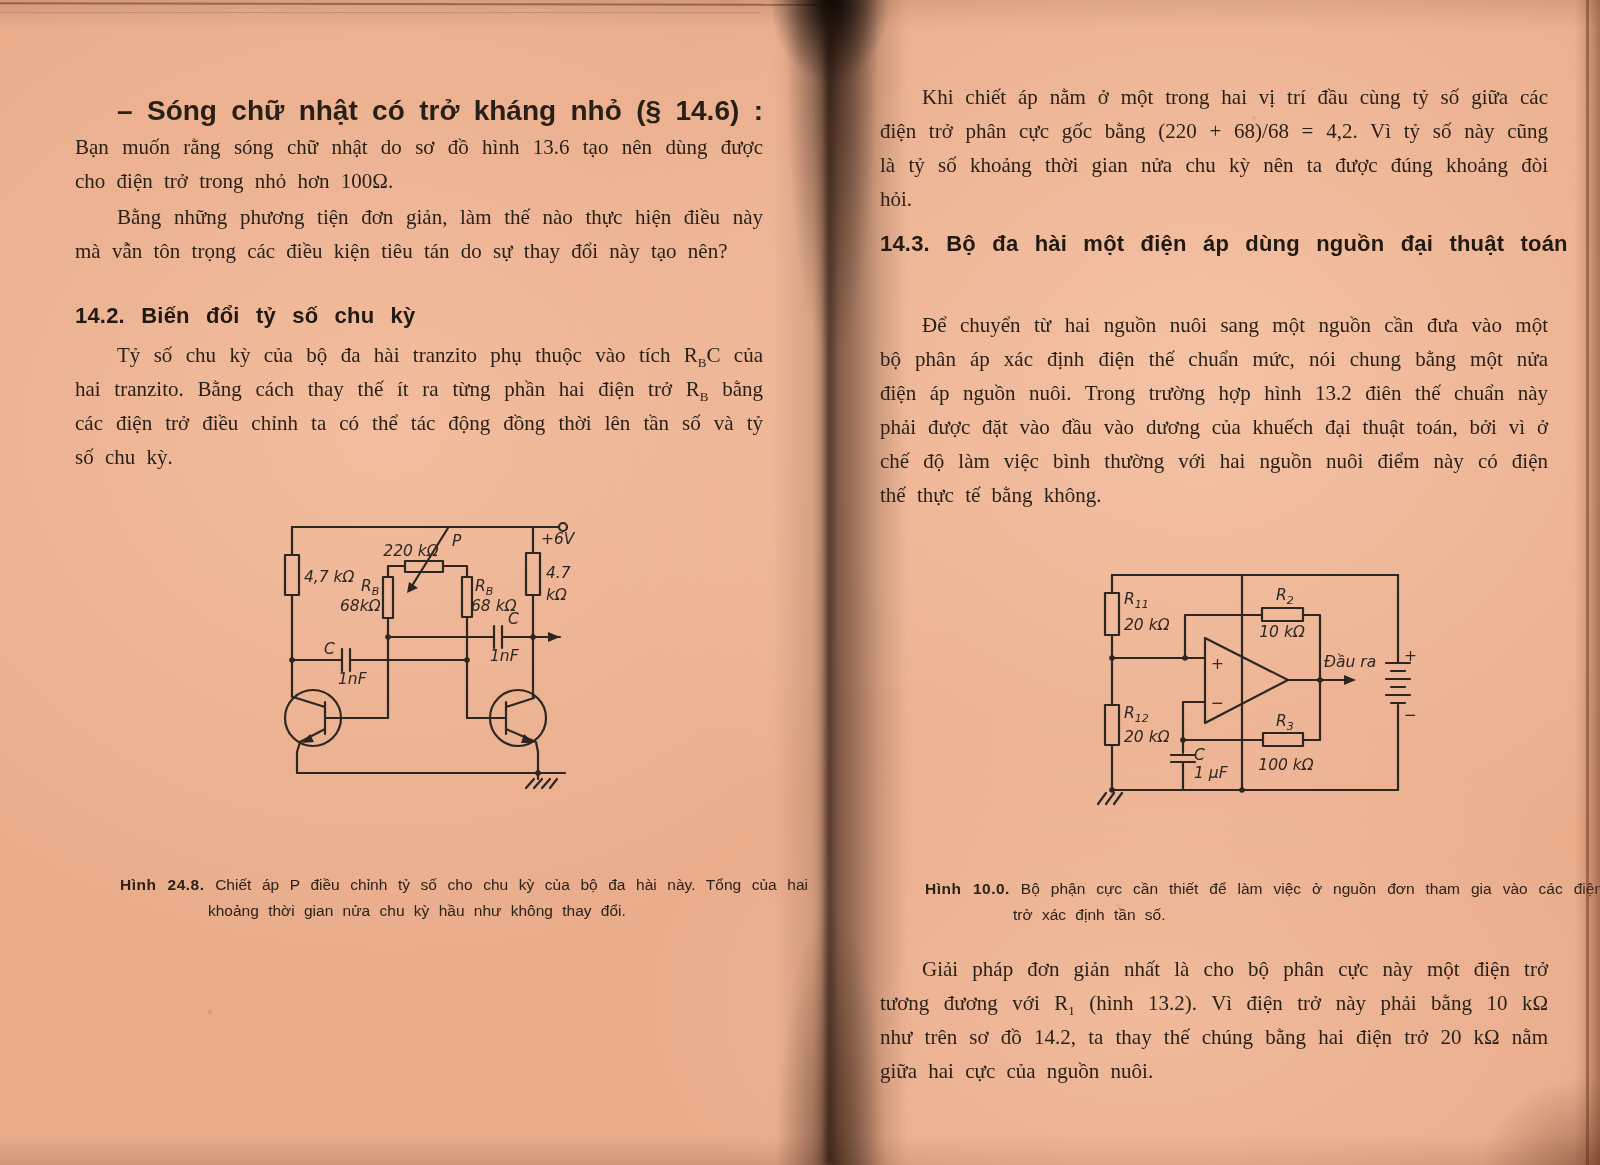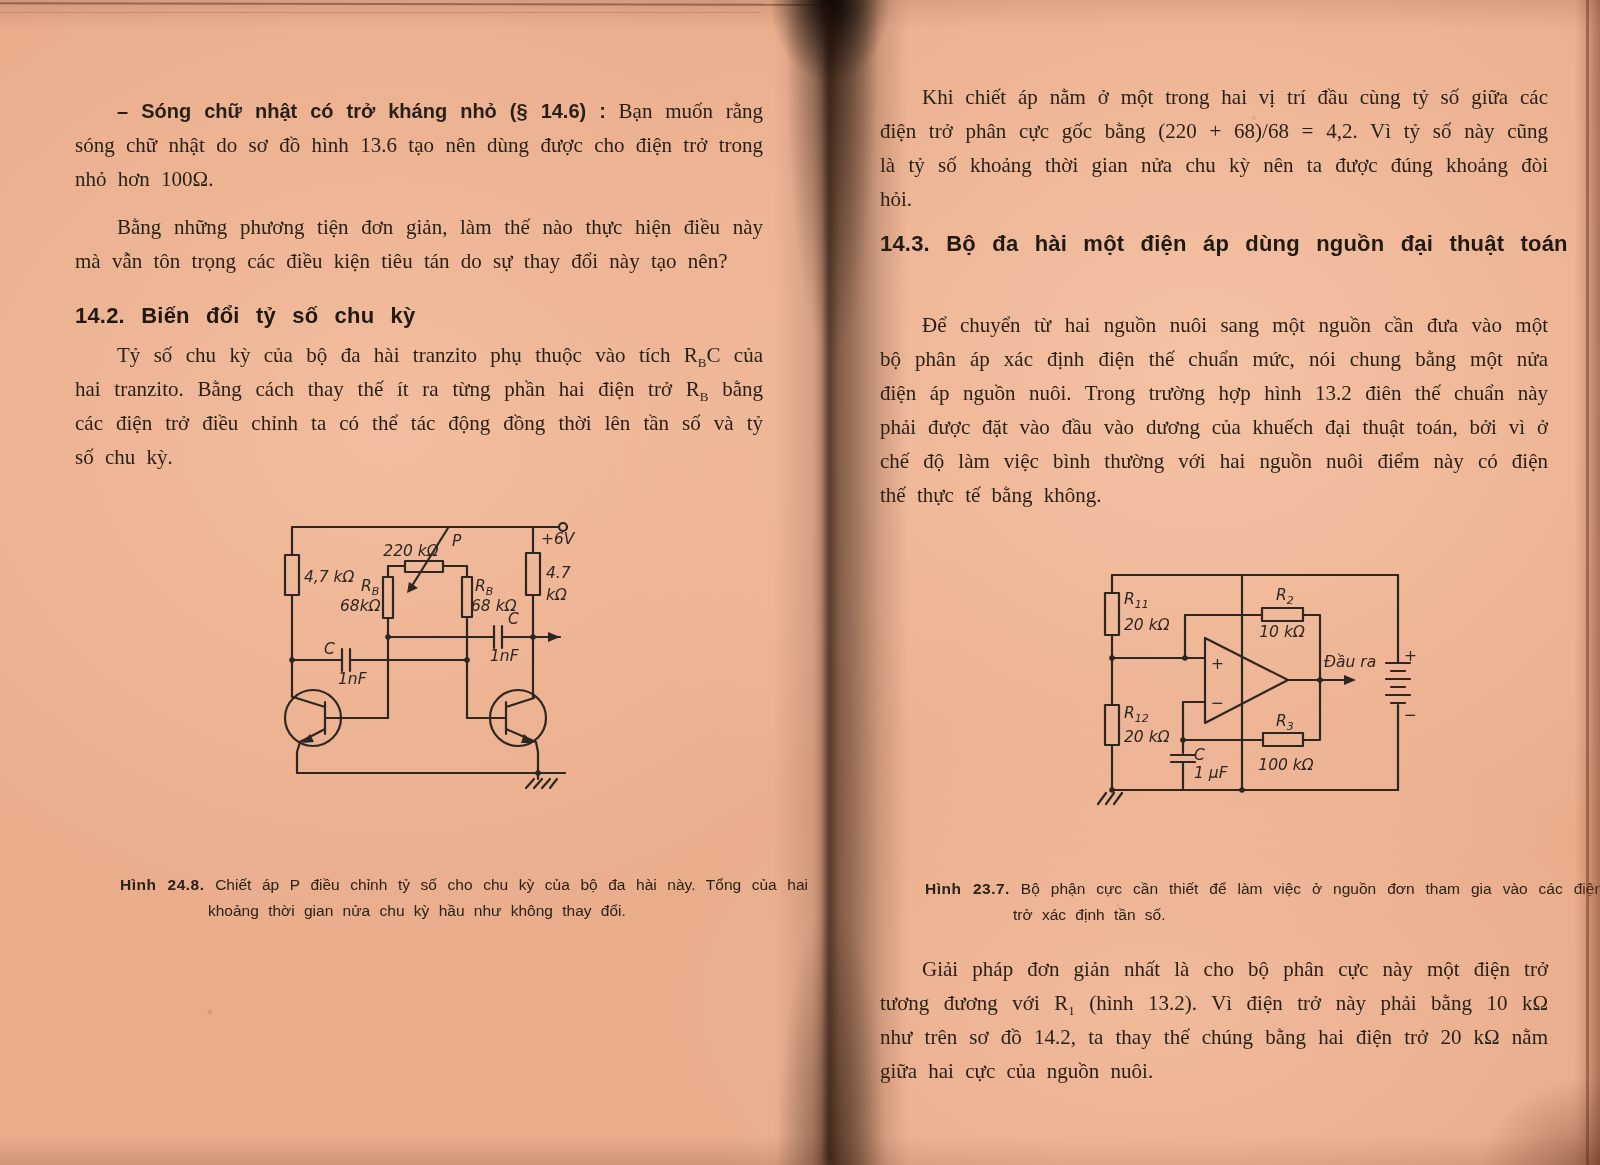--- a/index.html
+++ b/index.html
@@ -40,21 +40,21 @@
     background:radial-gradient(ellipse at 100% 100%, rgba(90,40,22,.45) 0%, rgba(90,40,22,0) 70%);}
   
   .page{position:absolute;top:0;height:1165px;color:#29211a;z-index:2;}
   .page-left{left:75px;width:688px;}
   .page-right{left:880px;width:668px;}
   .body{
     position:absolute;left:0;width:100%;margin:0;
     font-size:21px;line-height:34px;word-spacing:6px;
     text-align:justify;text-indent:42px;color:#281f16;
   }
-  .lead{font-family:"Liberation Sans", sans-serif;font-weight:bold;font-size:20px;}
+  .lead{font-family:"Liberation Sans", sans-serif;font-weight:bold;font-size:28px;}
   .heading{
     position:absolute;left:0;width:100%;margin:0;
     font-family:"Liberation Sans", sans-serif;font-weight:bold;
     font-size:22px;line-height:40px;word-spacing:10px;letter-spacing:.2px;color:#211a12;
   }
   .hang{padding-left:62px;text-indent:-62px;}
   sub.rsub{font-size:.62em;line-height:0;}
   .caption{
     position:absolute;margin:0;
     font-family:"Liberation Sans", sans-serif;
@@ -70,21 +70,21 @@
 </style>
 </head>
 <body>
 
 <div class="spread">
 
   <div class="page page-left">
 
     <p class="body" style="top:94px"><span class="lead">– Sóng chữ nhật có trở kháng nhỏ (§ 14.6) :</span> <span>Bạn muốn rằng sóng chữ nhật do sơ đồ hình 13.6 tạo nên dùng được cho điện trở trong nhỏ hơn 100Ω.</span></p>
 
-    <p class="body" style="top:210px">Bằng những phương tiện đơn giản, làm thế nào thực hiện điều này mà vẫn tôn trọng các điều kiện tiêu tán do sự thay đổi này tạo nên?</p>
+    <p class="body" style="top:200px">Bằng những phương tiện đơn giản, làm thế nào thực hiện điều này mà vẫn tôn trọng các điều kiện tiêu tán do sự thay đổi này tạo nên?</p>
 
     <h2 class="heading" style="top:296px">14.2. Biến đổi tỷ số chu kỳ</h2>
 
     <p class="body" style="top:338px"><span>Tỷ số chu kỳ của bộ đa hài tranzito phụ thuộc vào tích R</span><sub class="rsub">B</sub><span>C của hai tranzito. Bằng cách thay thế ít ra từng phần hai điện trở R</span><sub class="rsub">B</sub><span> bằng các điện trở điều chỉnh ta có thể tác động đồng thời lên tần số và tỷ số chu kỳ.</span></p>
 
     <svg class="fig" style="top:498px;left:183px" width="320" height="320" viewBox="0 0 320 320">
       <g class="wire">
 
         <path d="M34,29 H301"></path>
         <circle cx="305" cy="29" r="4"></circle>
@@ -210,21 +210,21 @@
         <text x="134" y="200">C</text>
         <text x="134" y="218">1 μF</text>
         <text x="264" y="107">Đầu ra</text>
         <text x="151" y="109" font-style="normal" font-size="17">+</text>
         <text x="151" y="148" font-style="normal" font-size="18">−</text>
         <text x="344" y="101" font-style="normal" font-size="16">+</text>
         <text x="344" y="160" font-style="normal" font-size="18">−</text>
       </g>
     </svg>
 
-    <p class="caption" style="top:876px;left:45px;width:590px"><span class="cap-label">Hình 23.7.</span> <span>Bộ phận cực cần thiết để làm việc ở nguồn đơn tham gia vào các điện trở xác định tần số.</span></p>
+    <p class="caption" style="top:876px;left:45px;width:590px"><span class="cap-label">Hình 10.0.</span> <span>Bộ phận cực cần thiết để làm việc ở nguồn đơn tham gia vào các điện trở xác định tần số.</span></p>
 
     <p class="body" style="top:952px"><span>Giải pháp đơn giản nhất là cho bộ phân cực này một điện trở tương đương với R</span><sub class="rsub">1</sub><span> (hình 13.2). Vì điện trở này phải bằng 10 kΩ như trên sơ đồ 14.2, ta thay thế chúng bằng hai điện trở 20 kΩ nằm giữa hai cực của nguồn nuôi.</span></p>
   </div>
 
   <div class="overlay top-rule"></div>
   <div class="overlay top-rule2"></div>
   <div class="overlay gutter"></div>
   <div class="overlay gutter-core"></div>
   <div class="overlay right-edge"></div>
   <div class="overlay right-edge-line"></div>

